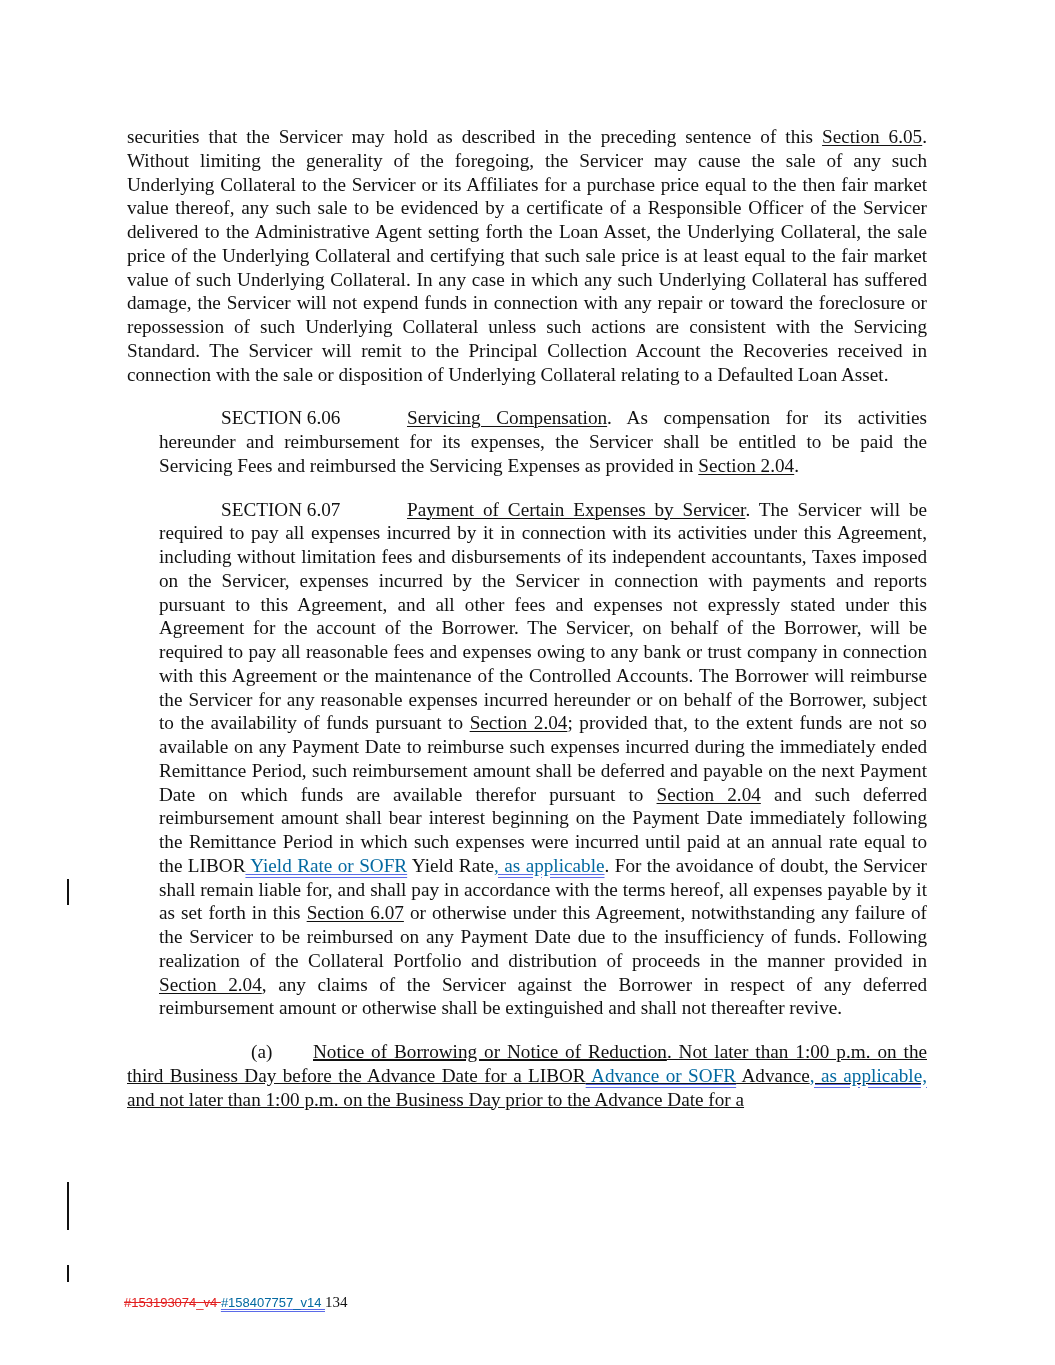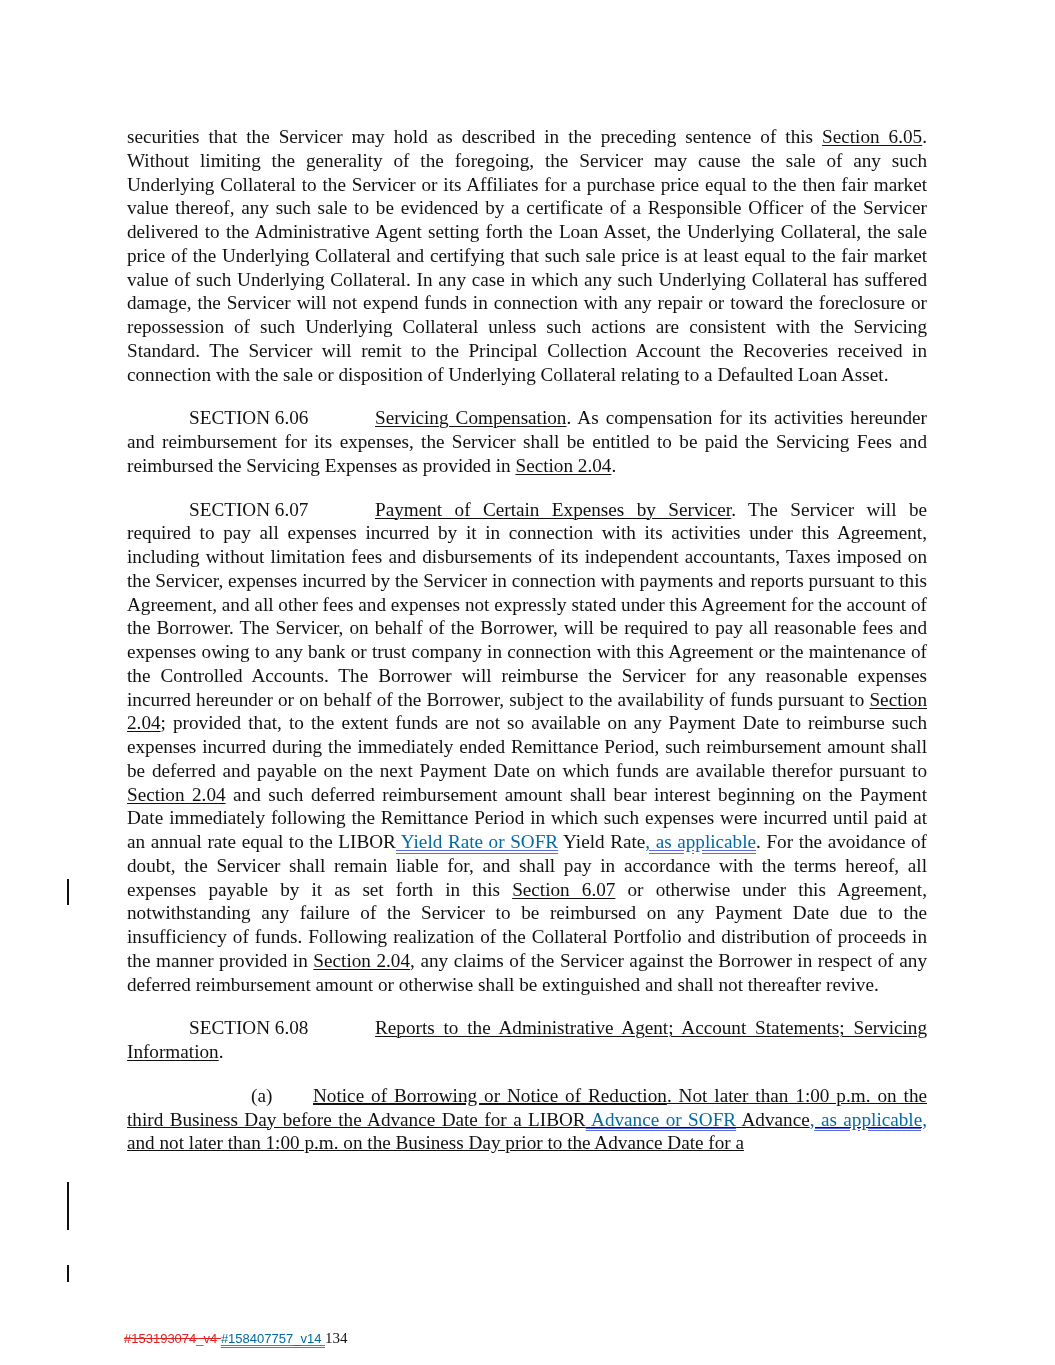--- a/index.html
+++ b/index.html
@@ -3,47 +3,46 @@
 <meta charset="utf-8">
 <style>
   html, body { margin: 0; padding: 0; background: #ffffff; }
   body { width: 1055px; height: 1365px; position: relative; overflow: hidden; }
   .page {
     position: absolute; left: 127px; top: 125px; width: 800px;
     font-family: "Liberation Serif", serif; font-size: 19.2px; line-height: 23.75px;
     color: #111111; text-align: justify;
   }
   .para { margin: 0 0 20px 0; }
-  .indent1 { text-indent: 62px; }
+  .indent1 { text-indent: 62px; margin-left: 32px; }
   .indent2 { text-indent: 124px; text-decoration: underline; }
   .sec-num { display: inline-block; width: 186px; text-indent: 0; }
   .sub-num { display: inline-block; width: 62px; text-indent: 0; }
   .u { text-decoration: underline; text-underline-offset: 2px; text-decoration-thickness: 1px; }
   .ins { color: #0369a1; text-decoration: underline double; text-decoration-color: #5a6ae8; text-underline-offset: 2px; }
   .del { color: #e22020; text-decoration: line-through; }
   .it { }
   .change-bar { position: absolute; left: 67px; width: 2px; background: #111; }
   .footer {
-    position: absolute; left: 124px; top: 1330px;
+    position: absolute; left: 124px; top: 1294px;
     font-family: "Liberation Sans", sans-serif; font-size: 13px; line-height: 16px; color: #111;
   }
   .footer .pn { font-family: "Liberation Serif", serif; font-size: 15px; }
 </style>
 </head>
 <body>
 
 <div class="page">
 
   <p class="para"><span>securities that the Servicer may hold as described in the preceding sentence of this </span><span class="u">Section 6.05</span><span>. Without limiting the generality of the foregoing, the Servicer may cause the sale of any such Underlying Collateral to the Servicer or its Affiliates for a purchase price equal to the then fair market value thereof, any such sale to be evidenced by a certificate of a Responsible Officer of the Servicer delivered to the Administrative Agent setting forth the Loan Asset, the Underlying Collateral, the sale price of the Underlying Collateral and certifying that such sale price is at least equal to the fair market value of such Underlying Collateral.  In any case in which any such Underlying Collateral has suffered damage, the Servicer will not expend funds in connection with any repair or toward the foreclosure or repossession of such Underlying Collateral unless such actions are consistent with the Servicing Standard.  The Servicer will remit to the Principal Collection Account the Recoveries received in connection with the sale or disposition of Underlying Collateral relating to a Defaulted Loan Asset.</span></p>
 
   <p class="para indent1"><span class="sec-num">SECTION 6.06</span><span class="u">Servicing Compensation</span><span>.  As compensation for its activities hereunder and reimbursement for its expenses, the Servicer shall be entitled to be paid the Servicing Fees and reimbursed the Servicing Expenses as provided in </span><span class="u">Section 2.04</span><span>.</span></p>
 
   <p class="para indent1"><span class="sec-num">SECTION 6.07</span><span class="u">Payment of Certain Expenses by Servicer</span><span>.  The Servicer will be required to pay all expenses incurred by it in connection with its activities under this Agreement, including without limitation fees and disbursements of its independent accountants, Taxes imposed on the Servicer, expenses incurred by the Servicer in connection with payments and reports pursuant to this Agreement, and all other fees and expenses not expressly stated under this Agreement for the account of the Borrower.  The Servicer, on behalf of the Borrower, will be required to pay all reasonable fees and expenses owing to any bank or trust company in connection with this Agreement or the maintenance of the Controlled Accounts.  The Borrower will reimburse the Servicer for any reasonable expenses incurred hereunder or on behalf of the Borrower, subject to the availability of funds pursuant to </span><span class="u">Section 2.04</span><span>; </span><span class="it">provided</span><span> that, to the extent funds are not so available on any Payment Date to reimburse such expenses incurred during the immediately ended Remittance Period, such reimbursement amount shall be deferred and payable on the next Payment Date on which funds are available therefor pursuant to </span><span class="u">Section 2.04</span><span> and such deferred reimbursement amount shall bear interest beginning on the Payment Date immediately following the Remittance Period in which such expenses were incurred until paid at an annual rate equal to the LIBOR</span><span class="ins"> Yield Rate or SOFR</span><span> Yield Rate</span><span class="ins">, as applicable</span><span>.  For the avoidance of doubt, the Servicer shall remain liable for, and shall pay in accordance with the terms hereof, all expenses payable by it as set forth in this </span><span class="u">Section 6.07</span><span> or otherwise under this Agreement, notwithstanding any failure of the Servicer to be reimbursed on any Payment Date due to the insufficiency of funds.  Following realization of the Collateral Portfolio and distribution of proceeds in the manner provided in </span><span class="u">Section 2.04</span><span>, any claims of the Servicer against the Borrower in respect of any deferred reimbursement amount or otherwise shall be extinguished and shall not thereafter revive.</span></p>
 
-  <p class="para indent1"><span class="sec-num">SECTION 6.08</span><span class="u">Reports to the Administrative Agent; Account Statements; Servicing Information</span><span>.</span></p>
 
   <p class="para indent2"><span class="sub-num">(a)</span><span class="u">Notice of Borrowing or Notice of Reduction</span><span>.  Not later than 1:00 p.m. on the third Business Day before the Advance Date for a LIBOR</span><span class="ins"> Advance or SOFR</span><span> Advance</span><span class="ins">, as applicable,</span><span> and not later than 1:00 p.m. on the Business Day prior to the Advance Date for a</span></p>
 
 </div>
 
 <div class="change-bar" style="top: 879px; height: 26px;"></div>
 <div class="change-bar" style="top: 1182px; height: 48px;"></div>
 <div class="change-bar" style="top: 1265px; height: 17px;"></div>
 
 <div class="footer"><span class="del">#153193074_v4 </span><span class="ins">#158407757_v14 </span><span class="pn">134</span></div>

